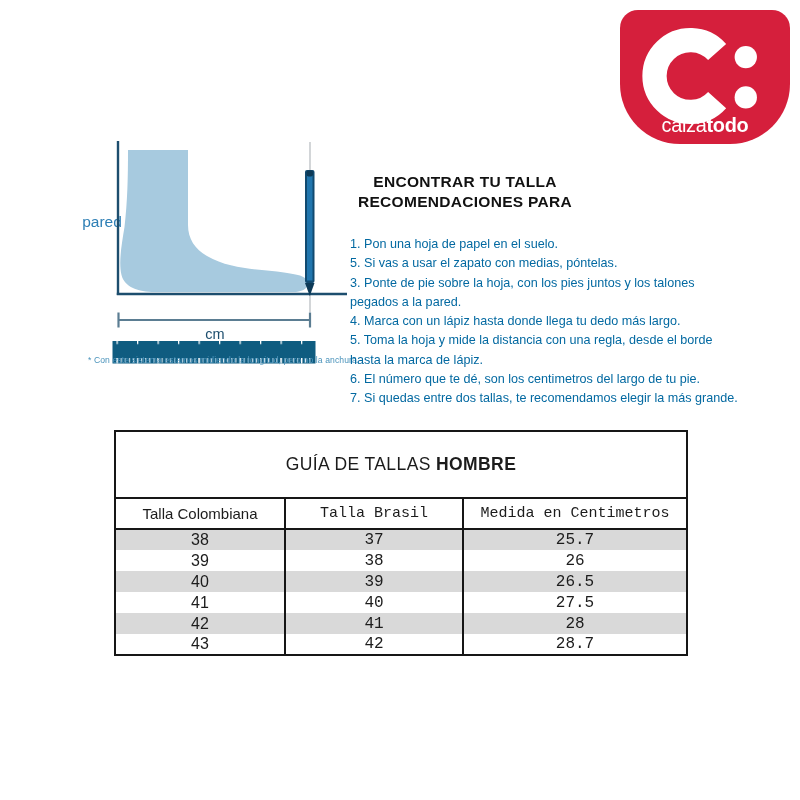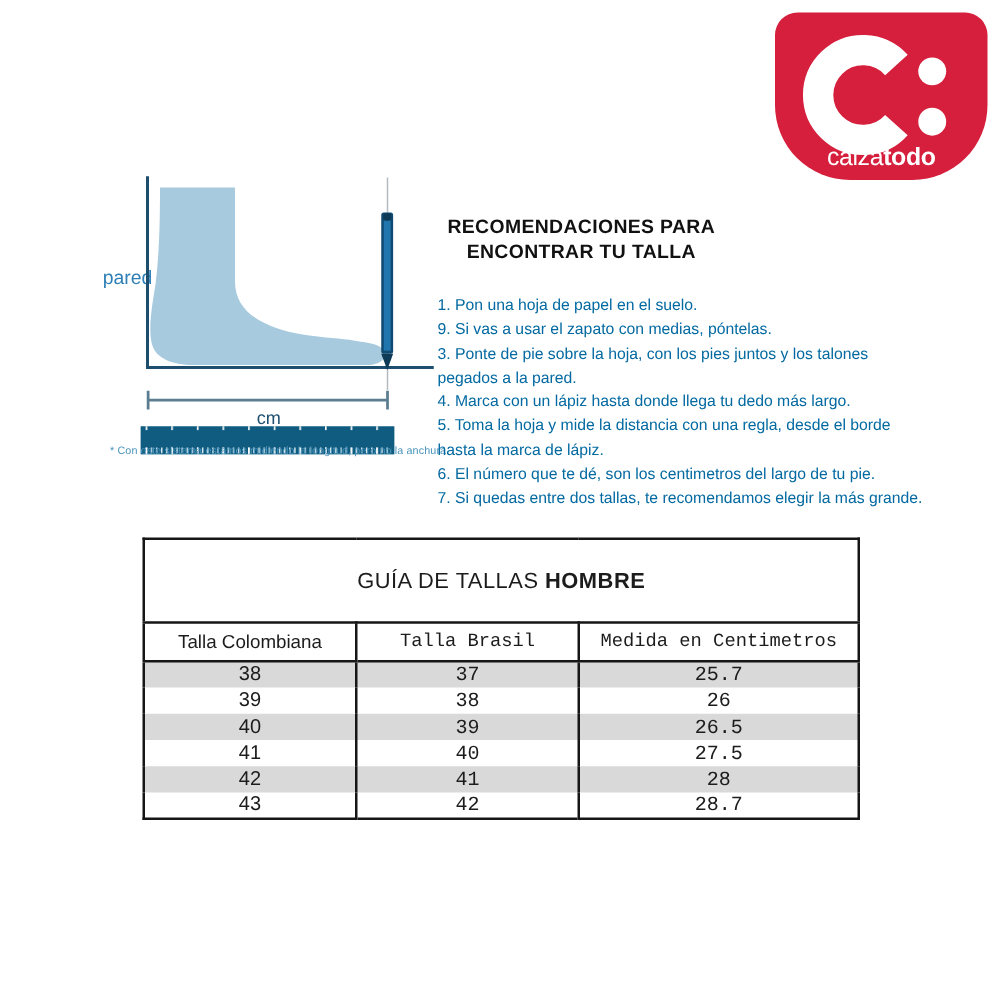--- a/index.html
+++ b/index.html
@@ -99,27 +99,27 @@
     <g>
       <rect x="57.5" y="208" width="203" height="22.5" style="fill:var(--ruler)"></rect>
       <rect x="60" y="208" width="198" height="22.5" fill="url(#tickS)"></rect>
       <rect x="60" y="208" width="198" height="22.5" fill="url(#tickL)"></rect>
     </g>
   </svg>
 
   <div class="footnote">* Con este sistema estamos midiendo la longitud, pero no la anchura.</div>
 
   <div class="rec-title">
+    <div>ENCONTRAR TU TALLA</div>
     <div>RECOMENDACIONES PARA</div>
-    <div>ENCONTRAR TU TALLA</div>
   </div>
 
   <div class="steps">
     <div>1. Pon una hoja de papel en el suelo.</div>
-    <div>9. Si vas a usar el zapato con medias, póntelas.</div>
+    <div>5. Si vas a usar el zapato con medias, póntelas.</div>
     <div>3. Ponte de pie sobre la hoja, con los pies juntos y los talones pegados a la pared.</div>
     <div>4. Marca con un lápiz hasta donde llega tu dedo más largo.</div>
     <div>5. Toma la hoja y mide la distancia con una regla, desde el borde hasta la marca de lápiz.</div>
     <div>6. El número que te dé, son los centimetros del largo de tu pie.</div>
     <div>7. Si quedas entre dos tallas, te recomendamos elegir la más grande.</div>
   </div>
 
   <table class="sizes">
     <colgroup>
       <col style="width:170px">

